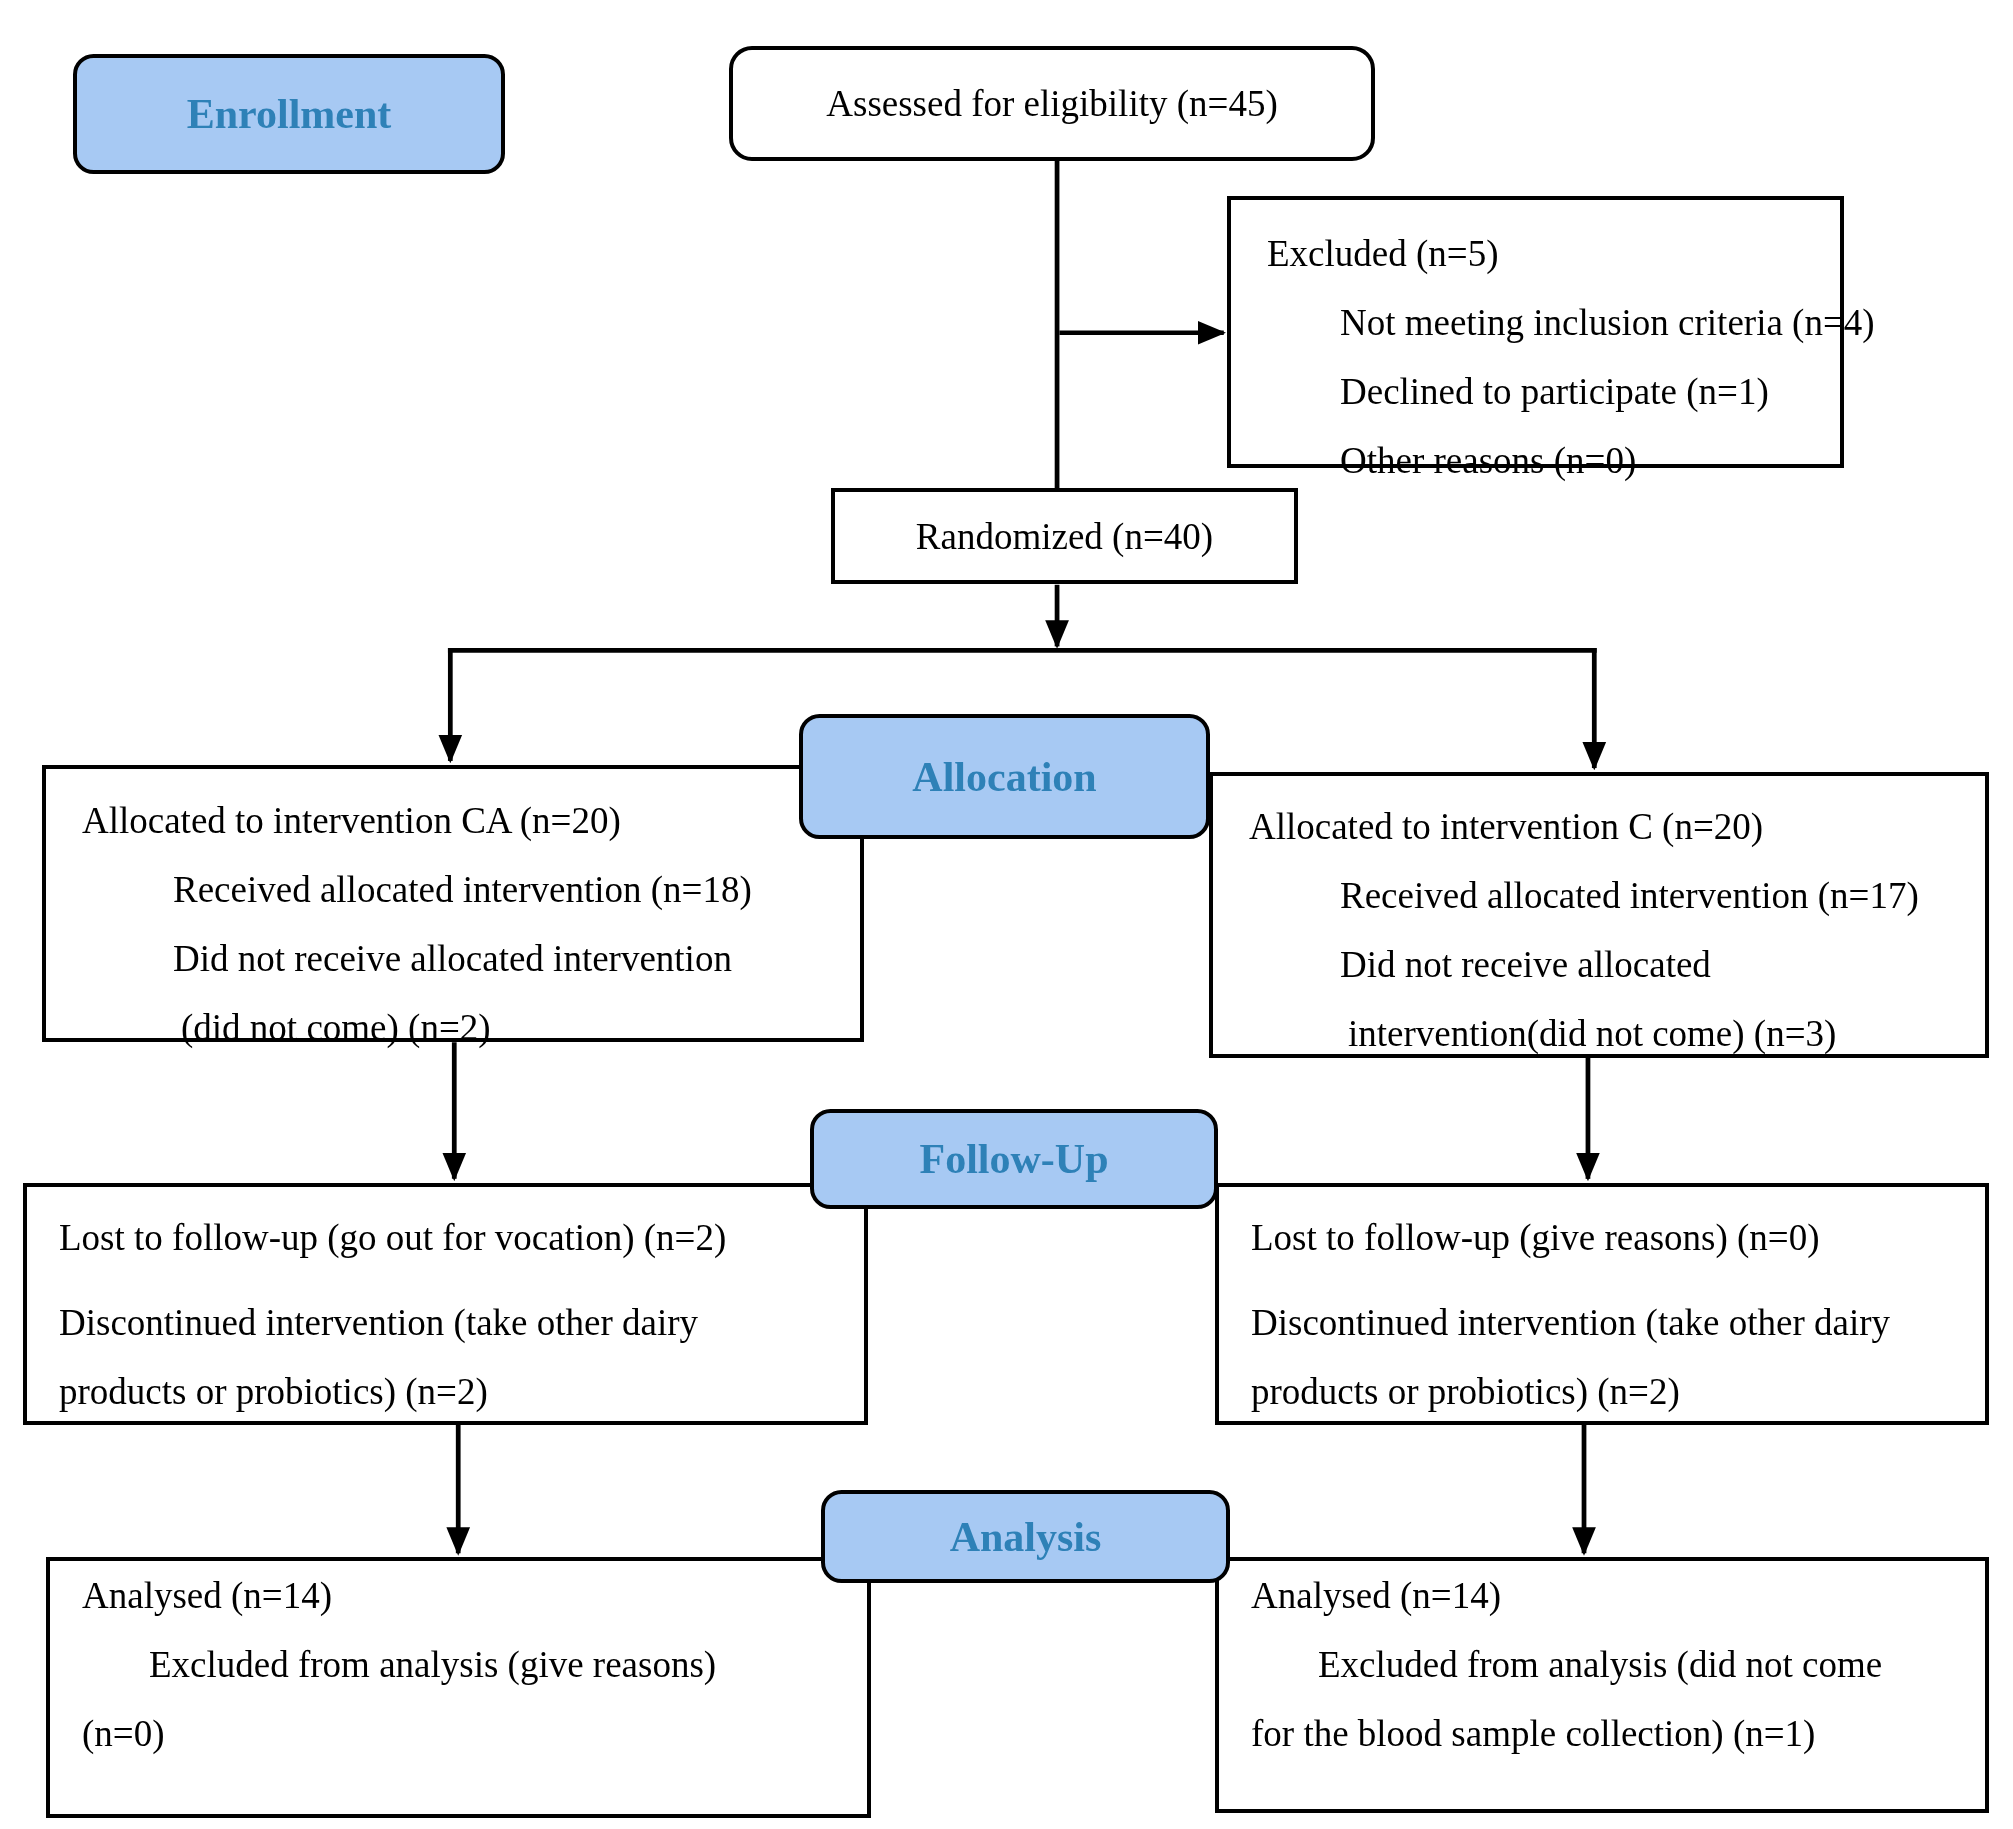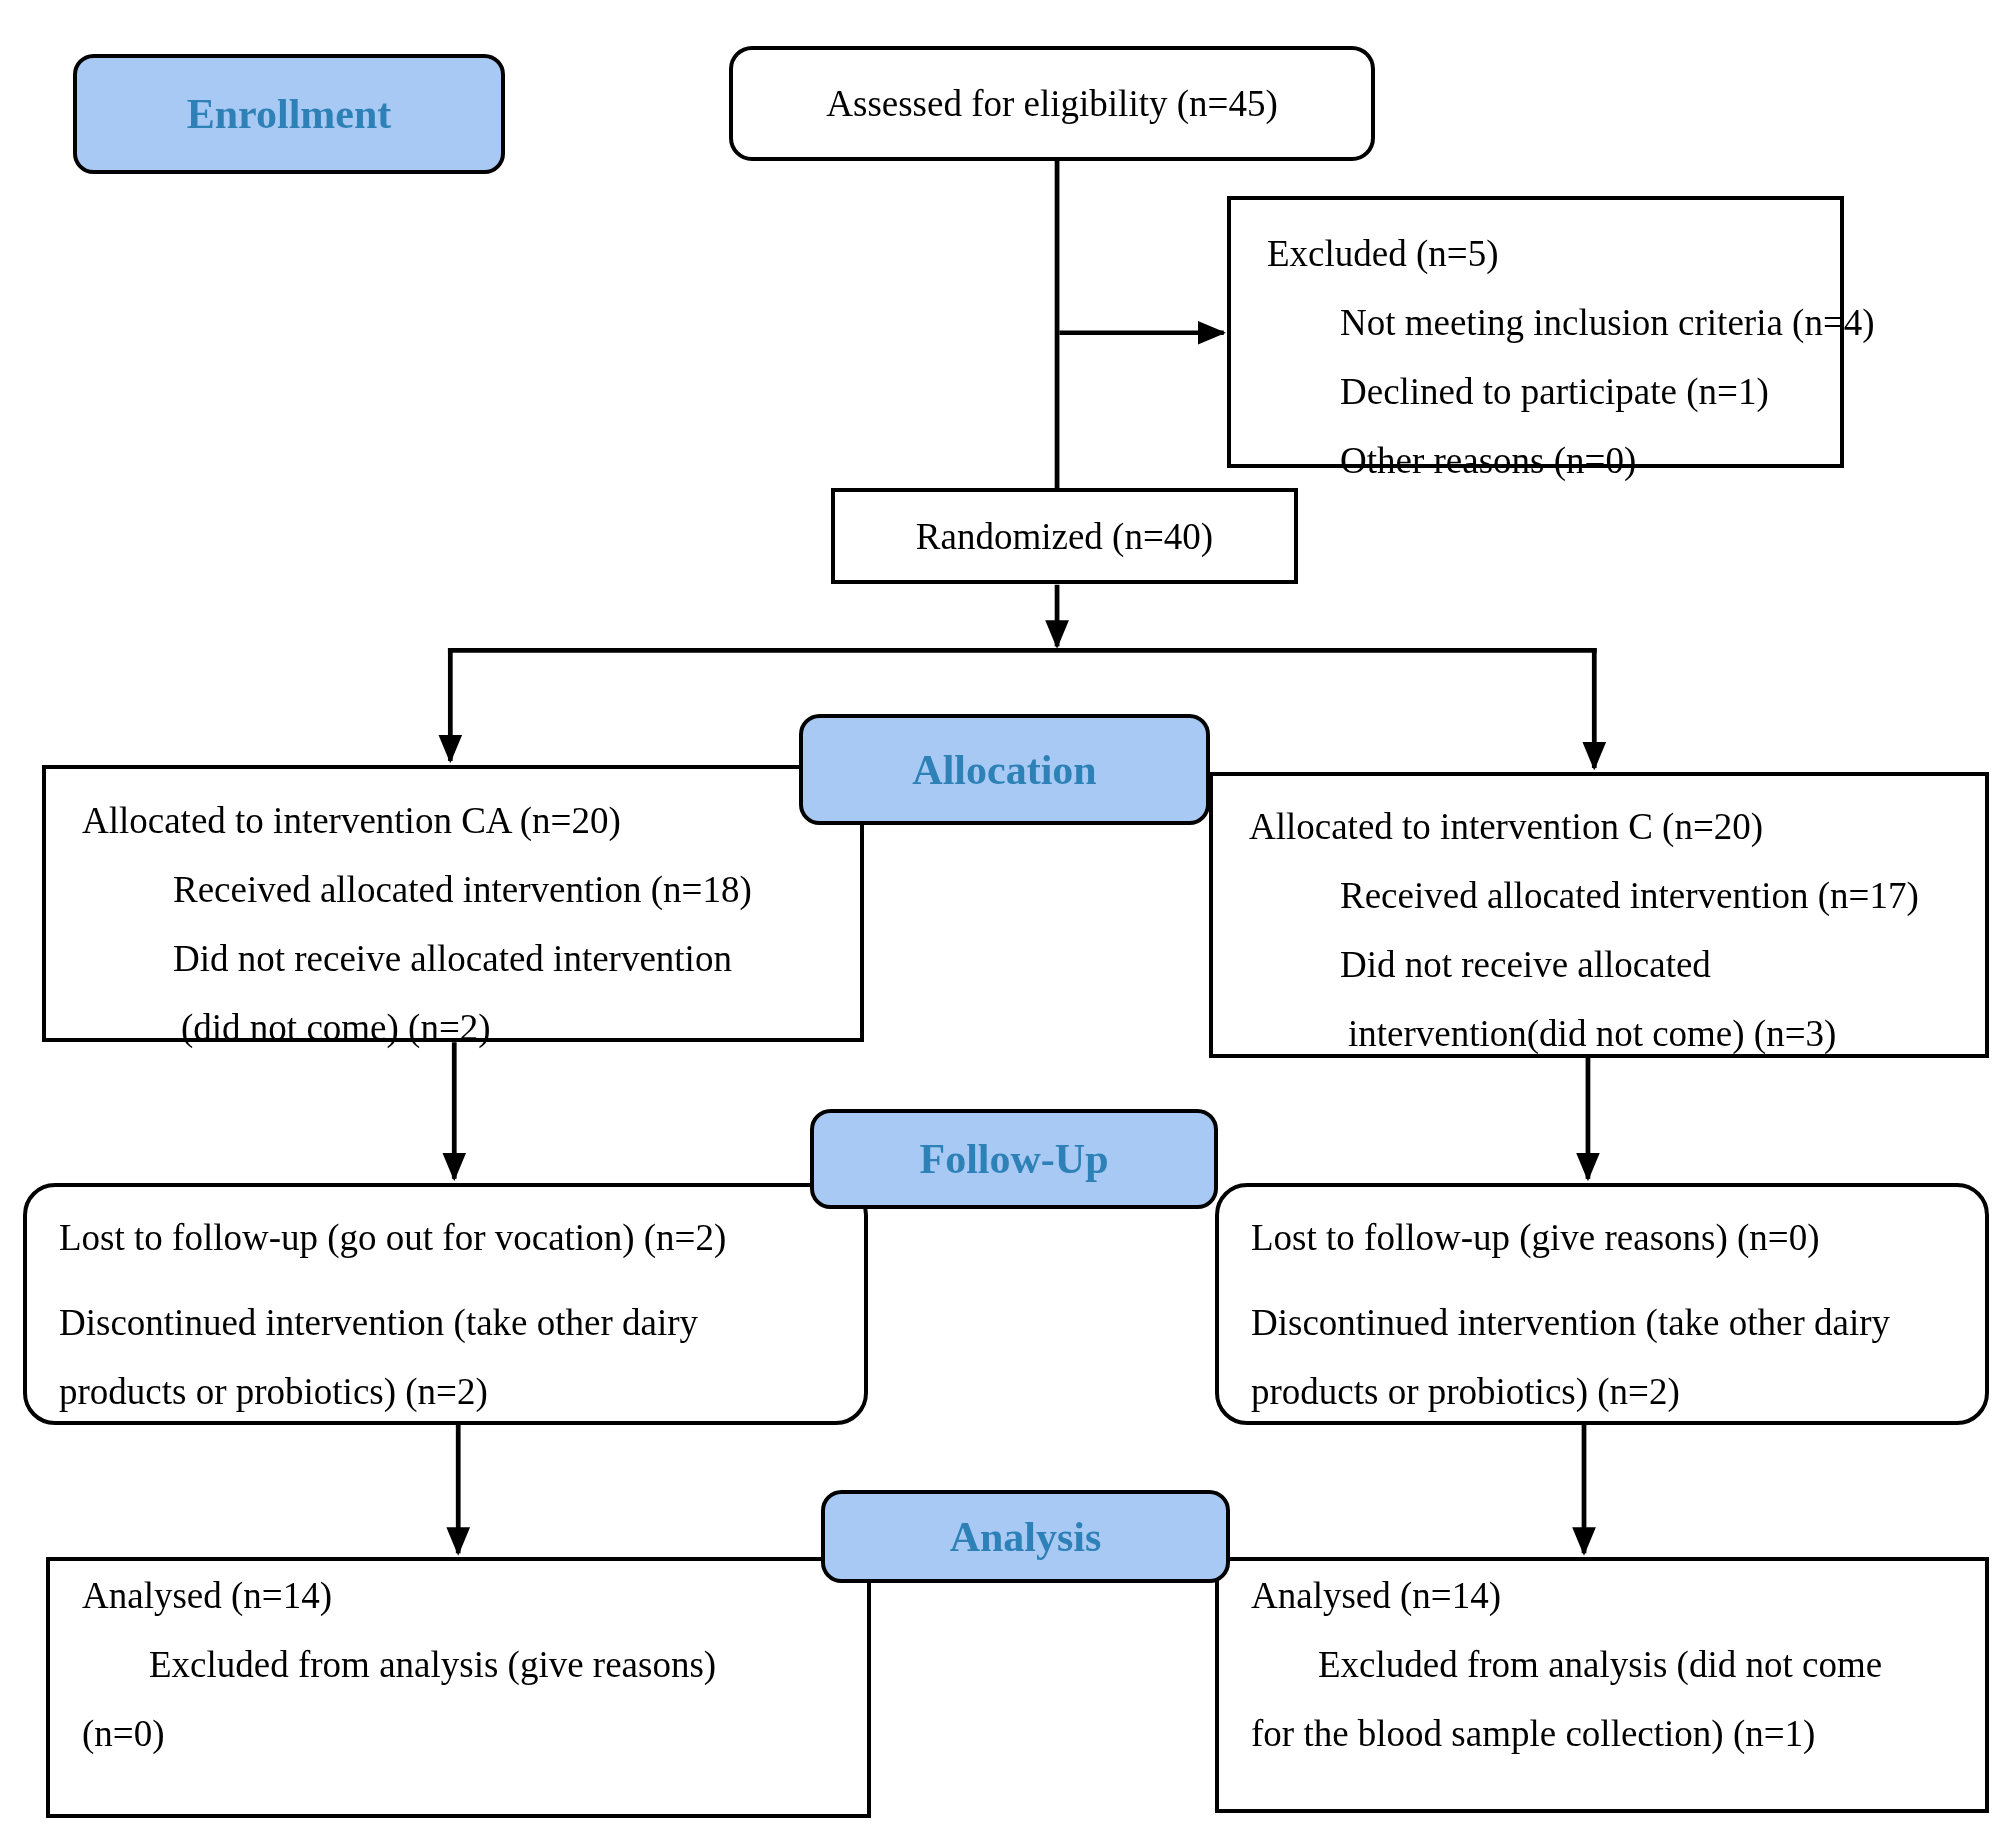--- a/index.html
+++ b/index.html
@@ -32,21 +32,21 @@
     font-size:42px;
     color:var(--stage-text,#2e81b7);
     z-index:3;
   }
   .line { white-space:nowrap; }
   .ind85  { padding-left:67px; }
   .ind92  { padding-left:73px; }
   .ind115 { padding-left:91px; }
   .ind125 { padding-left:99px; }
   .gap    { margin-top:16px; }
-  .pt24 { padding-top:19px; } .pt20 { padding-top:16px;border-radius:32px; } .pt25 { }
+  .pt24 { padding-top:19px; } .pt20 { padding-top:16px; } .pt25 { }
   .pl48 { padding-left:38px; } .pl45 { padding-left:36px; } .pl40 { padding-left:32px; }
 </style>
 </head>
 <body>
 
 <div class="canvas">
 
   <svg class="wires" width="2013" height="1830" viewBox="0 0 2548 2316">
     <defs>
       <marker id="arrow" viewBox="0 0 12 10" markerUnits="userSpaceOnUse" markerWidth="36" markerHeight="32" refX="11" refY="5" orient="auto">
@@ -114,21 +114,21 @@
 
   <div class="box pt25 pl40" style="left:1215px; top:1557px; width:774px; height:256px;">
     <div class="line">Analysed (n=14)</div>
     <div class="line ind85">Excluded from analysis (did not come</div>
     <div class="line">for the blood sample collection) (n=1)</div>
   </div>
 
   <div class="stage" style="left:73px; top:54px; width:432px; height:120px;">
     <span>Enrollment</span>
   </div>
-  <div class="stage" style="left:799px; top:714px; width:411px; height:111px;">
+  <div class="stage" style="left:799px; top:714px; width:411px; height:125px;">
     <span>Allocation</span>
   </div>
   <div class="stage" style="left:810px; top:1109px; width:408px; height:100px;">
     <span>Follow-Up</span>
   </div>
   <div class="stage" style="left:821px; top:1490px; width:409px; height:93px;">
     <span>Analysis</span>
   </div>
 
 </div>

